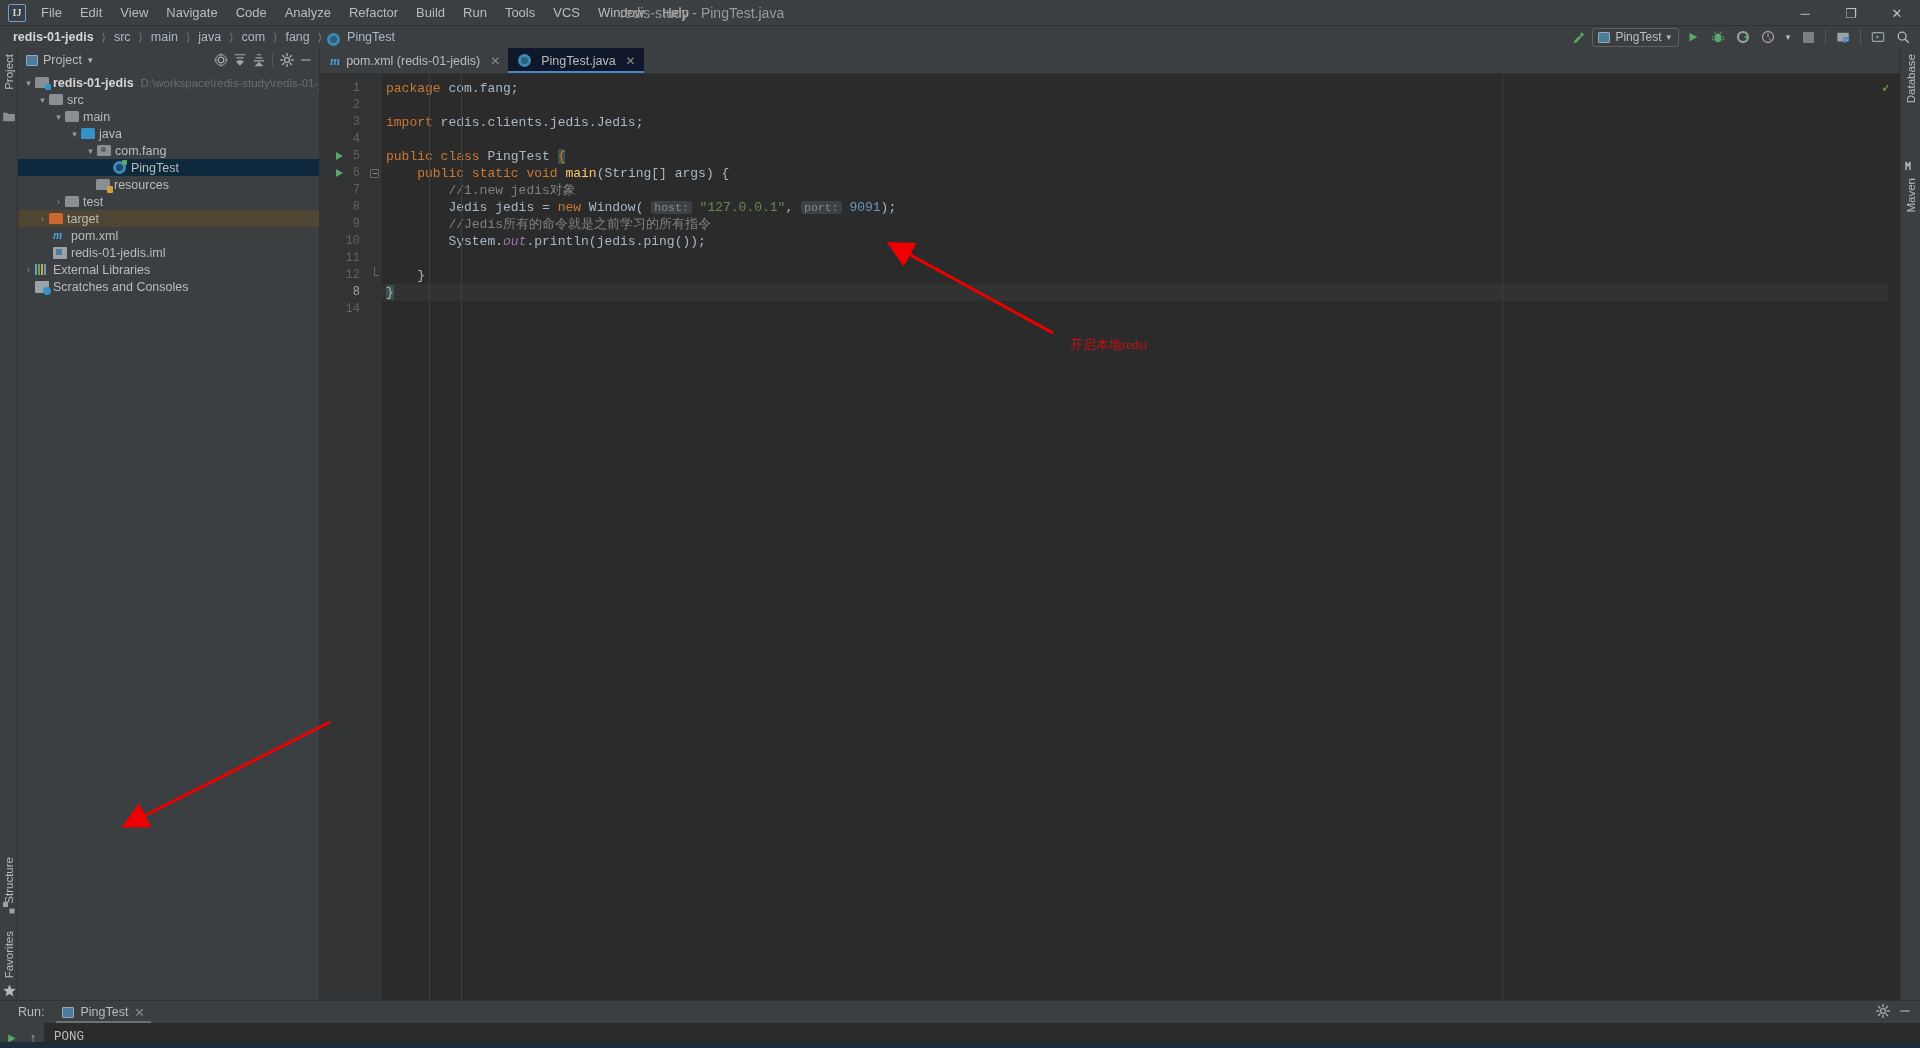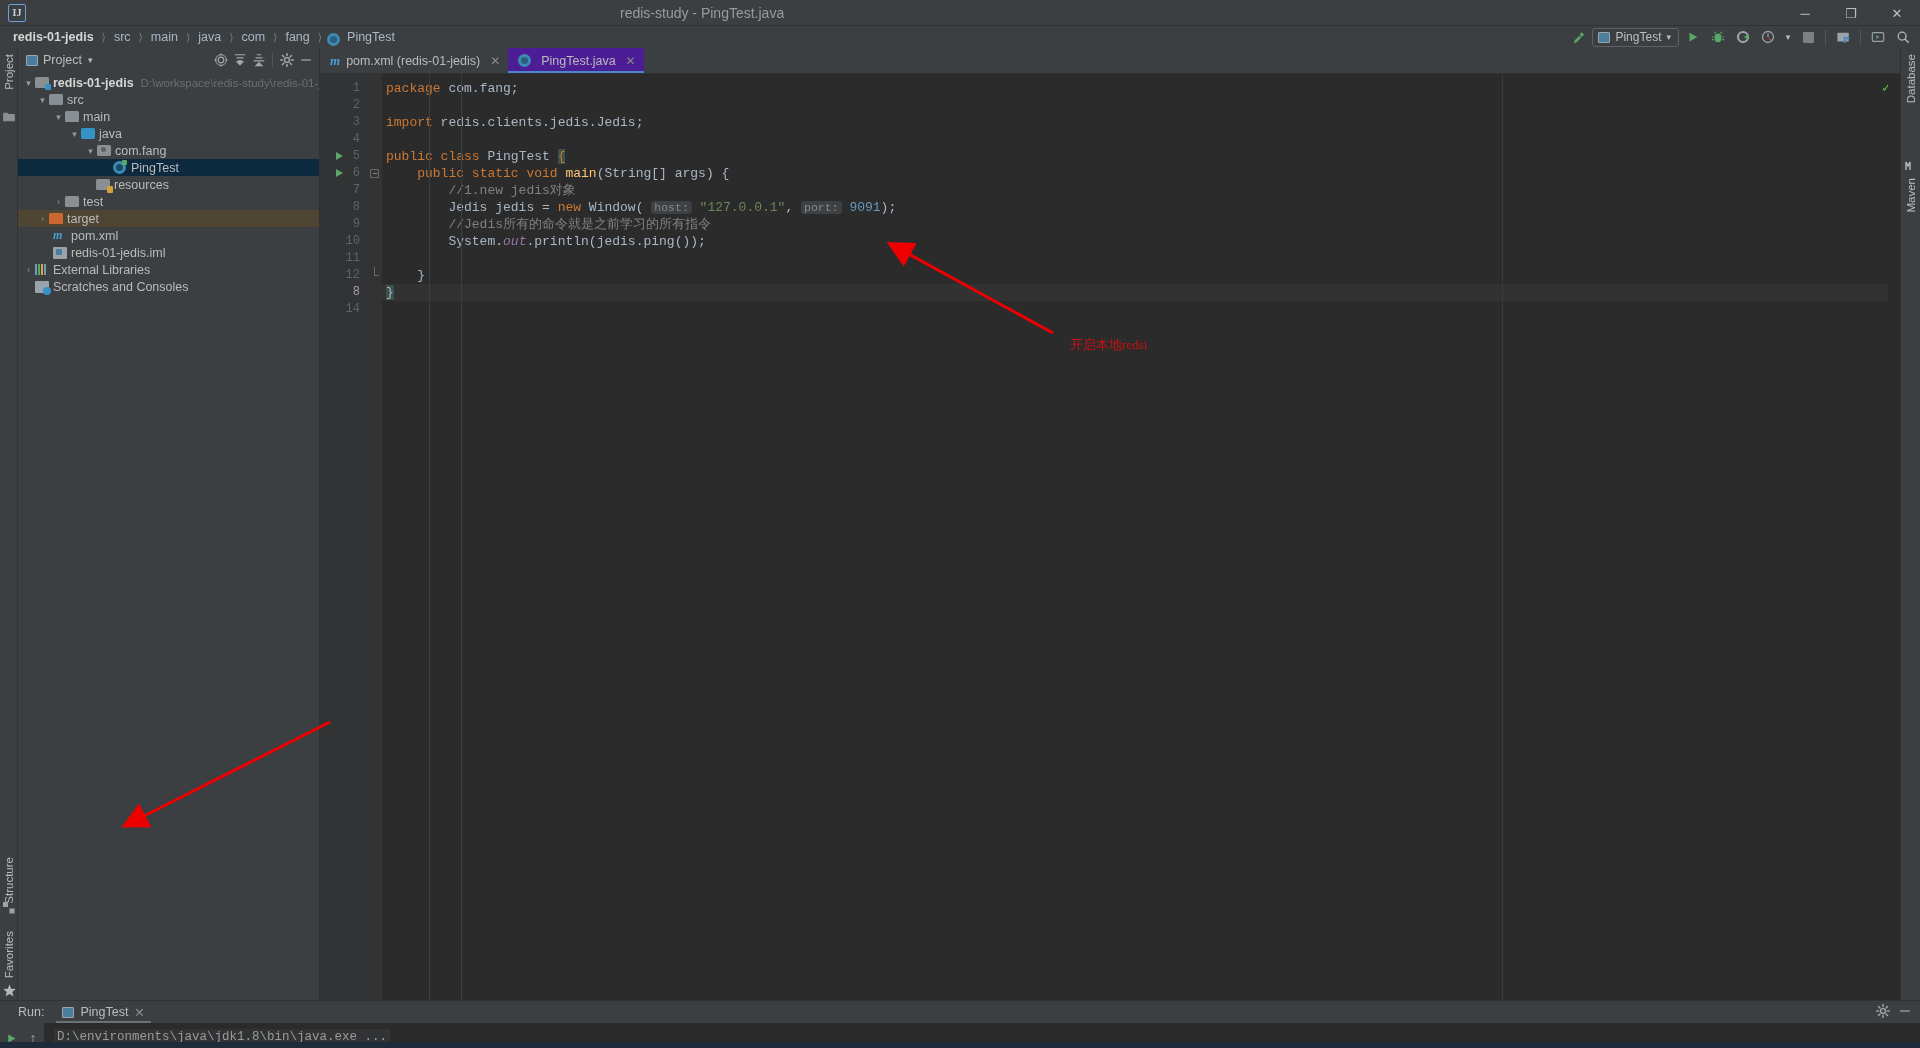--- a/index.html
+++ b/index.html
@@ -72,21 +72,21 @@
   .scr-ico{ width:14px;height:12px;margin-right:4px;flex:0 0 14px;background:#9aa2aa;border-radius:1px;position:relative;}
   .scr-ico:after{content:"";position:absolute;right:-2px;bottom:-2px;width:8px;height:8px;background:#3592c4;border-radius:50%;}
   .tlabel{ color:#bbbbbb; }
   .tlabel.b{ font-weight:bold; color:#d6d6d6;}
   .tpath{ color:#6d6d6d; margin-left:7px; font-size:11.5px;}
 
   
   .editor{ flex:1; display:flex; flex-direction:column; background:#2b2b2b; min-width:0; position:relative;}
   .tabs{ height:26px; background:#3c3f41; display:flex; align-items:stretch; border-bottom:1px solid #323232;}
   .tab{ display:flex; align-items:center; gap:6px; padding:0 8px 0 10px; font-size:12.5px; color:#bbbbbb; position:relative; cursor:default;}
-  .tab.active{ background:#4c1d95; }
+  .tab.active{ background:#0f172a; }
   .tab.active:after{ content:""; position:absolute; left:0;right:0;bottom:0;height:2px;background:#4a88c7;}
   .tab .x{ color:#8a8a8a; font-size:12px; margin-left:4px;}
   .tab-m{ color:#4a9fd4;font-style:italic;font-weight:bold;font-family:"Liberation Serif",serif;font-size:13px;}
 
   .code-wrap{ flex:1; display:flex; position:relative; overflow:hidden; }
   .gutter{ width:48px; background:#313335; flex:0 0 48px; padding-top:6px; text-align:right; }
   .gl{ height:17px; line-height:17px; font-family:"Liberation Mono", monospace; font-size:12px; color:#606366; padding-right:8px; position:relative;}
   .gl.cur{ color:#a4a3a3; }
   .runmark{ position:absolute; left:16px; top:4px; width:0;height:0;border-left:7px solid #59a869;border-top:4.5px solid transparent;border-bottom:4.5px solid transparent;}
   .foldcol{ width:14px; background:#313335; flex:0 0 14px; padding-top:6px; }
@@ -137,20 +137,35 @@
 
   
   .anno-svg{ position:absolute; left:0; top:0; width:1920px; height:1048px; pointer-events:none; z-index:50;}
   .anno-text{ position:absolute; z-index:51; color:#cc1111; font-size:13px; font-family:"Liberation Serif", serif; white-space:nowrap;}
 </style>
 </head>
 <body>
 
 <div class="titlebar">
   <div class="ij-logo">IJ</div>
+  <div class="menu">
+    <div class="menu-item">File</div>
+    <div class="menu-item">Edit</div>
+    <div class="menu-item">View</div>
+    <div class="menu-item">Navigate</div>
+    <div class="menu-item">Code</div>
+    <div class="menu-item">Analyze</div>
+    <div class="menu-item">Refactor</div>
+    <div class="menu-item">Build</div>
+    <div class="menu-item">Run</div>
+    <div class="menu-item">Tools</div>
+    <div class="menu-item">VCS</div>
+    <div class="menu-item">Window</div>
+    <div class="menu-item">Help</div>
+  </div>
   <div class="win-title" style="left:620px; transform:none;">redis-study - PingTest.java</div>
   <div class="win-ctrls">
     <div class="win-btn">─</div>
     <div class="win-btn">❐</div>
     <div class="win-btn close">✕</div>
   </div>
 </div>
 
 <div class="navrow">
   <div class="crumbs">
@@ -503,21 +518,20 @@
         </span>
 
     </div>
 
     <div class="run-gut2">
       <span class="rg-ico" style="font-size:14px;">↑</span>
 
     </div>
 
     <div class="console">
-      <div><span class="cmdline">D:\environments\java\jdk1.8\bin\java.exe ...</span></div>
       <div class="outline">PONG</div>
 
     </div>
   </div>
 
 </div>
 
 <div class="taskbar"></div>
 
 <svg class="anno-svg">

